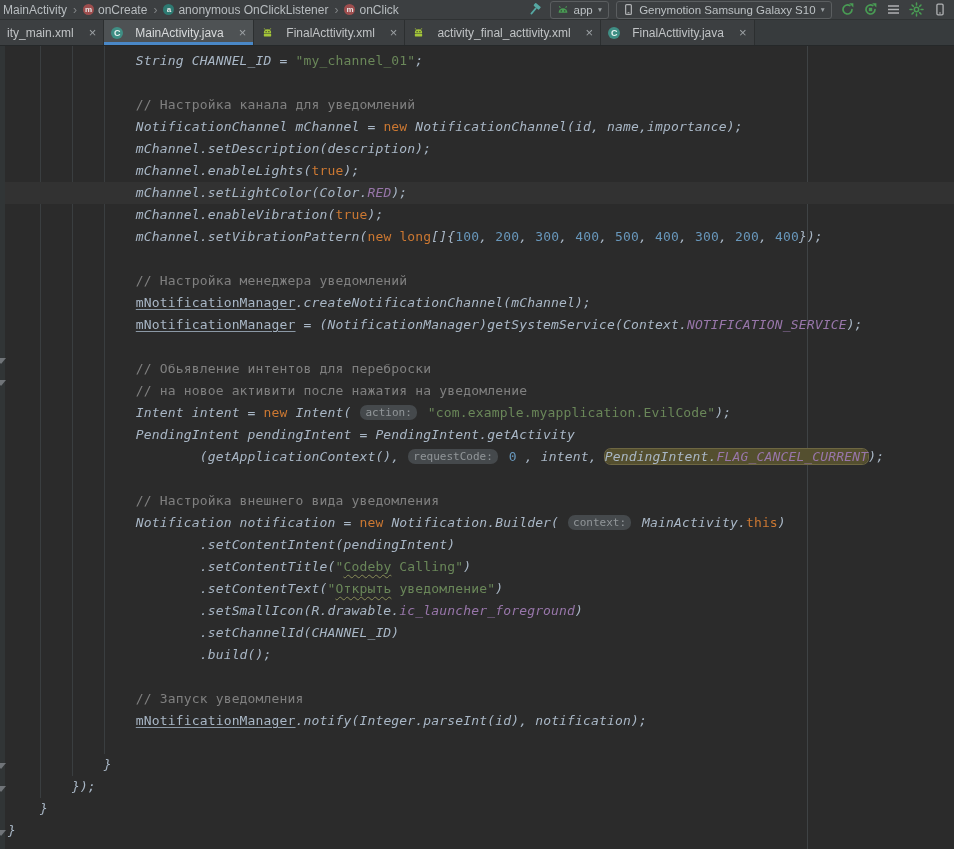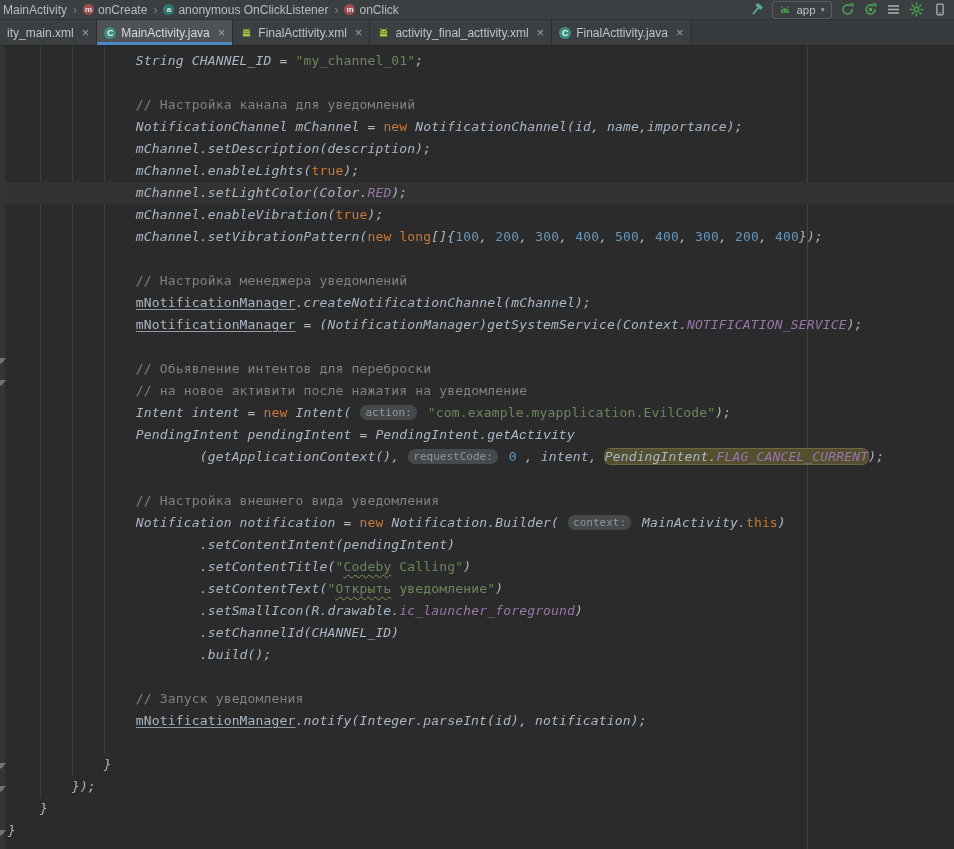--- a/index.html
+++ b/index.html
@@ -17,21 +17,21 @@
   .bc-sep{margin:0 5px;color:#808486;}
   .toolbar{margin-left:auto;display:flex;align-items:center;gap:7px;}
   .tb-icon{width:17px;height:17px;display:inline-flex;align-items:center;justify-content:center;cursor:pointer;}
   .combo{display:inline-flex;align-items:center;height:16px;border:1px solid #5b5e60;border-radius:3px;
     background:var(--bg-bars,#3c3f41);padding:0 5px;gap:4px;font-size:11.5px;color:#bcc1c4;cursor:pointer;white-space:nowrap;}
   .combo .arrow{font-size:6.5px;color:#9aa0a3;}
   .tb-group{display:flex;align-items:center;gap:6px;}
 
   
   .tabbar{height:26px;background:#373b3d;display:flex;align-items:stretch;border-bottom:1px solid #252829;box-sizing:border-box;}
-  .tab{display:flex;align-items:center;gap:5px;padding:0 7px;font-size:12px;color:#c0c3c5;
+  .tab{display:flex;align-items:center;gap:12px;padding:0 7px;font-size:12px;color:#c0c3c5;
     background:var(--bg-bars,#3c3f41);border-right:1px solid #2c2f30;cursor:pointer;box-sizing:border-box;white-space:nowrap;}
   .tab.active{background:var(--bg-tab-active,#4e5254);box-shadow:inset 0 -3px 0 var(--accent,#4a88c7);color:#d8dadb;}
   .tab-close{color:#9da2a5;font-size:13px;line-height:1;margin-left:3px;}
   .cls-icon{width:12px;height:12px;border-radius:50%;background:var(--class-icon,#3f8e84);color:#e8f4f1;
     font-size:9px;font-weight:bold;text-align:center;line-height:12px;display:inline-block;flex:none;}
 
   
   .editor{position:relative;width:954px;height:803px;background:var(--bg-editor,#2b2b2b);overflow:hidden;}
   .gutter{position:absolute;left:0;top:0;bottom:0;width:5px;background:#313536;z-index:3;}
   .fold{position:absolute;left:-4px;width:0;height:0;border-left:5px solid transparent;
@@ -43,21 +43,21 @@
   .line{height:22px;padding-left:8px;box-sizing:border-box;}
   .line.current{background:var(--line-highlight,#323232);}
 
   
   #code .p{color:var(--code-text,#a9b7c6);font-style:italic;}
   #code .k{color:var(--keyword,#cc7832);}
   #code .s{color:var(--string,#6a8759);}
   #code .n{color:var(--number,#6897bb);}
   #code .cm{color:var(--comment,#808080);}
   #code .st{color:var(--constant,#9876aa);font-style:italic;}
-  #code .it{color:var(--code-text,#a9b7c6);font-style:italic;font-family:Liberation Mono, monospace;}
+  #code .it{color:var(--code-text,#a9b7c6);font-style:italic;}
   #code .ul{color:var(--code-text,#a9b7c6);text-decoration:underline;text-underline-offset:2px;text-decoration-color:#8b98a5;}
   #code .hint{background:var(--hint-bg,#45494c);color:var(--hint-text,#919699);font-size:11px;
     border-radius:7px;padding:1px 5px;margin:4px 3px 0 1px;letter-spacing:0;position:relative;top:-1px;}
   #code .typo{text-decoration:underline wavy #8a8d58;text-decoration-thickness:1px;text-underline-offset:3px;text-align:center;}
   .hlbox{background:var(--token-highlight,#544f2f);box-shadow:0 0 0 1px #6e6742;border-radius:6px;}
 </style>
 </head>
 <body>
 
 <div class="navbar">
@@ -94,20 +94,30 @@
       <span class="tb-icon" style="width:14px;height:14px" id="androidHead">
           <svg width="14" height="14" viewBox="0 0 16 16">
             <path d="M3 11 a5 5 0 0 1 10 0 z" fill="#499c54"></path>
             <circle cx="6" cy="9" r="0.8" fill="#2b2b2b"></circle>
             <circle cx="10" cy="9" r="0.8" fill="#2b2b2b"></circle>
             <line x1="5" y1="5.5" x2="3.8" y2="3.8" stroke="#499c54" stroke-width="1.2"></line>
             <line x1="11" y1="5.5" x2="12.2" y2="3.8" stroke="#499c54" stroke-width="1.2"></line>
           </svg>
         </span>
       <span>app</span>
+      <span class="arrow">▼</span>
+    </div>
+    <div class="combo">
+      <span class="tb-icon" style="width:13px;height:14px" id="phoneSmall">
+          <svg width="14" height="15" viewBox="0 0 15 15">
+            <rect x="4.2" y="1.8" width="6.6" height="11.4" rx="1.2" fill="none" stroke="#afb1b3" stroke-width="1.4"></rect>
+            <line x1="6.5" y1="11.2" x2="8.5" y2="11.2" stroke="#afb1b3" stroke-width="1.2"></line>
+          </svg>
+        </span>
+      <span>Genymotion Samsung Galaxy S10</span>
       <span class="arrow">▼</span>
     </div>
     <div id="toolbar-icons" class="tb-group">
         <span class="tb-icon">
           <svg width="15" height="15" viewBox="0 0 15 15">
             <path d="M12 7.5 A4.5 4.5 0 1 1 9.8 3.6" fill="none" stroke="#499c54" stroke-width="1.7" stroke-linecap="round"></path>
             <path d="M9.2 1.2 L13.4 1.2 L13.4 5.4 Z" fill="#499c54"></path>
           </svg>
         </span>
         <span class="tb-icon">

